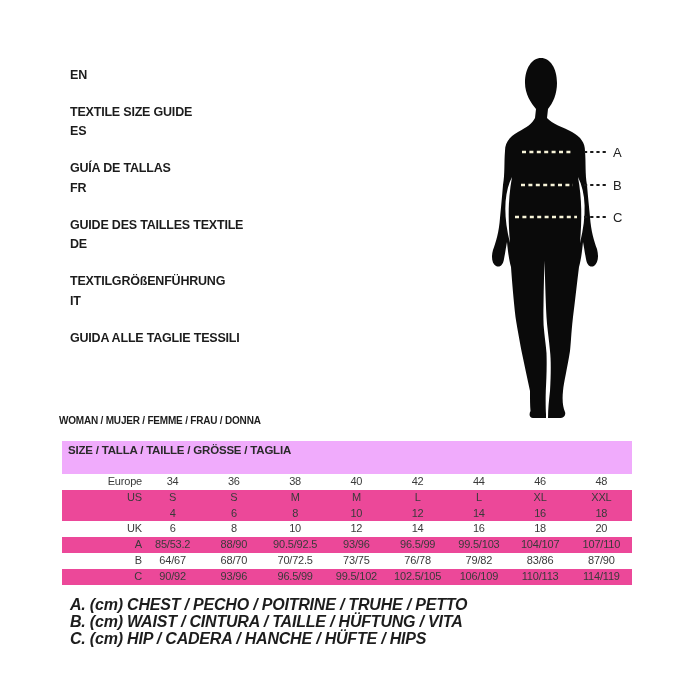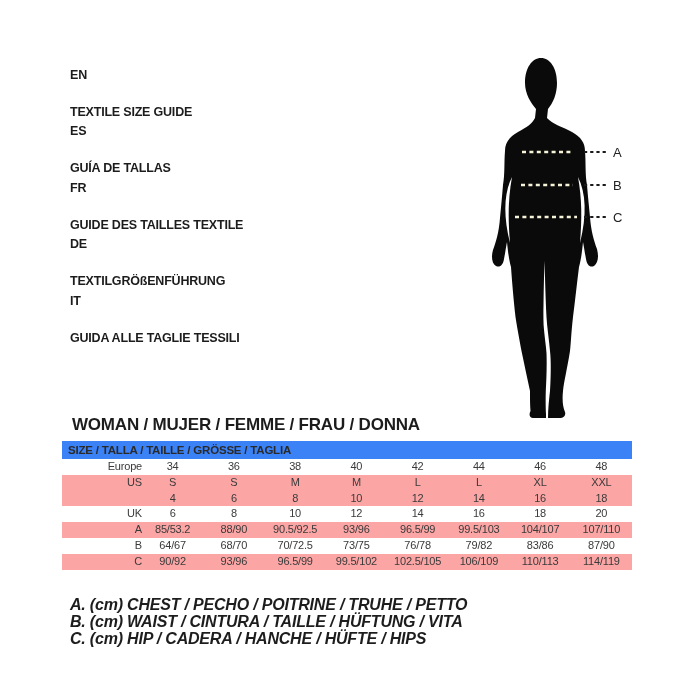--- a/index.html
+++ b/index.html
@@ -10,28 +10,28 @@
   }
   
   .langs{position:absolute;left:70px;top:66px;}
   .lang-row{display:flex;font-weight:bold;font-size:12.5px;line-height:19.4px;letter-spacing:-0.2px;color:#1c1c1c;flex-direction:column;}
   .lang-code{width:37px;flex:0 0 37px;}
   
   .figure{position:absolute;left:475px;top:55px;width:160px;height:370px;}
   .marker-label{position:absolute;left:613px;width:20px;font-size:13px;color:#222;line-height:15px;}
   .marker-a{top:145px;} .marker-b{top:178px;} .marker-c{top:210px;}
   
-  .section-title{position:absolute;left:72px;top:415px;font-weight:bold;font-size:17px;letter-spacing:-0.2px;color:#1c1c1c;}
+  .section-title{position:absolute;left:59px;top:415px;font-weight:bold;font-size:10px;letter-spacing:-0.2px;color:#1c1c1c;}
   
   .table-wrap{position:absolute;left:62px;top:441px;width:570px;}
-  .table-header{height:18px;line-height:18px;background:#3b82f6;font-weight:bold;font-size:11.5px;letter-spacing:-0.2px;padding-left:6px;color:#2a2a2a;box-sizing:border-box;}
+  .table-header{height:33px;line-height:18px;background:#f0abfc;font-weight:bold;font-size:11.5px;letter-spacing:-0.2px;padding-left:6px;color:#2a2a2a;box-sizing:border-box;}
   table.size-table{width:570px;border-collapse:collapse;table-layout:fixed;font-size:11px;color:#3a3a3a;}
   table.size-table td{height:15.8px;line-height:15.8px;padding:0;text-align:center;letter-spacing:-0.2px;white-space:nowrap;}
   table.size-table td.row-label{text-align:right;padding-left:6px;}
-  tr.shaded td{background:#fca5a5;}
+  tr.shaded td{background:#ec4899;}
   
   .legend{position:absolute;left:70px;top:596px;}
   .legend-line{font-weight:bold;font-size:16px;line-height:17px;letter-spacing:-0.2px;color:#1d1d1d;font-style:italic;}
 </style>
 </head>
 <body>
 
 <div class="langs">
   <div class="lang-row">
     <span class="lang-code">EN</span>

